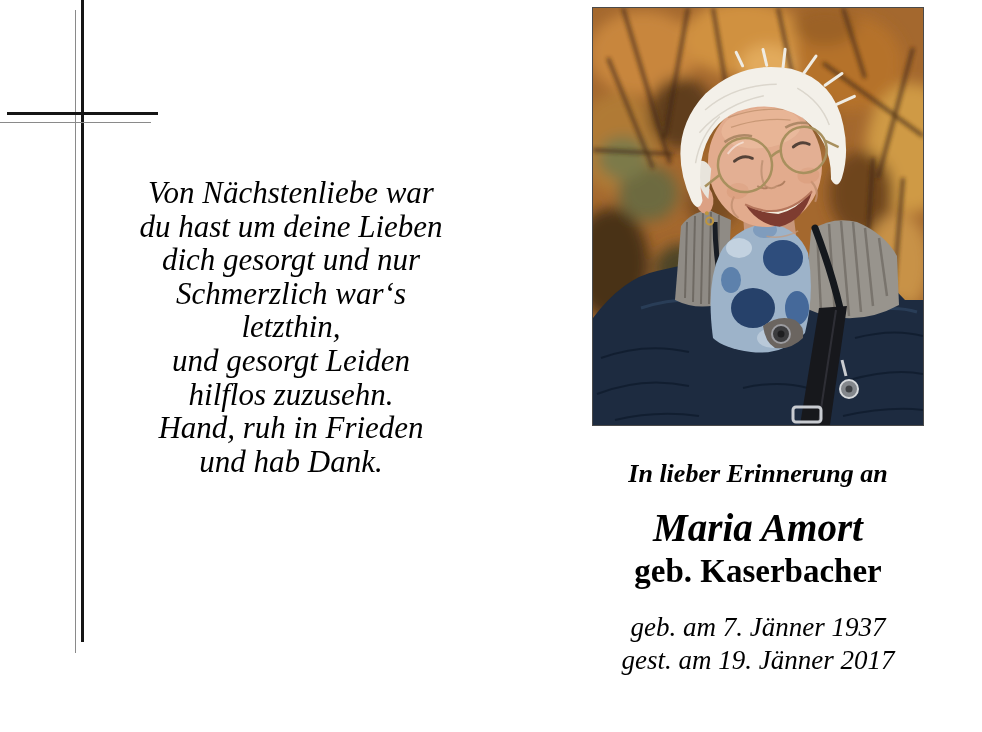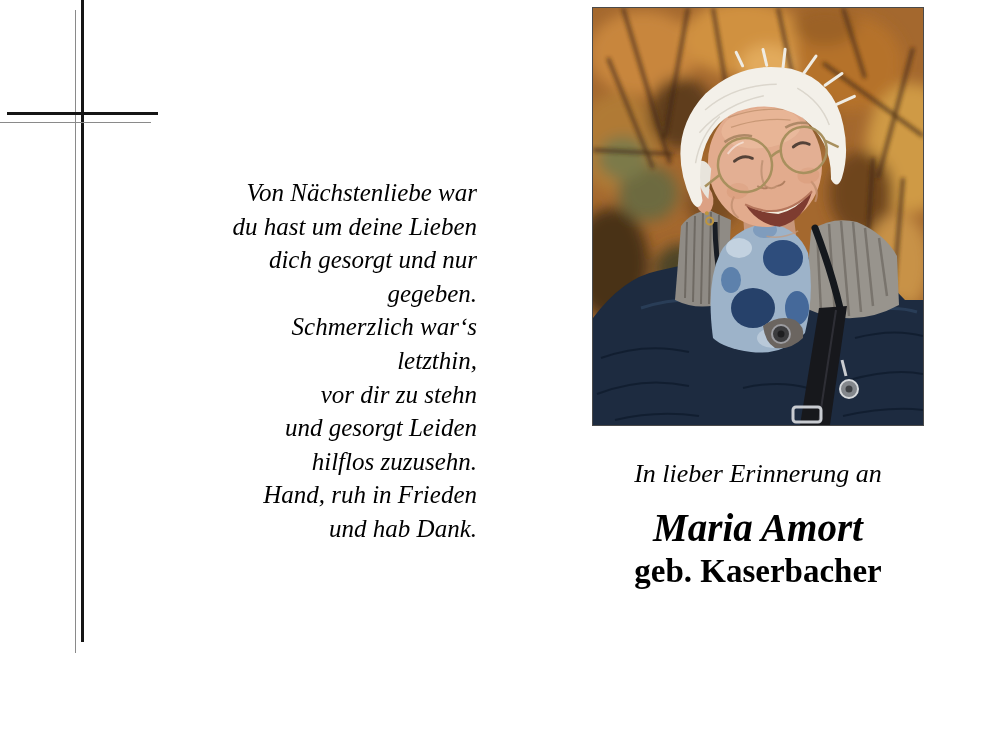--- a/index.html
+++ b/index.html
@@ -10,55 +10,53 @@
   
   .cross{position:absolute;left:0;top:0;width:200px;height:660px;}
   .cross .line{position:absolute;}
   .cross .v-thick{left:81px;top:0;width:3px;height:642px;background:#151515;}
   .cross .v-thin{left:75px;top:10px;width:1px;height:643px;background:#8a8a8a;}
   .cross .h-thick{left:7px;top:112px;width:151px;height:3px;background:#151515;}
   .cross .h-thin{left:0;top:122px;width:151px;height:1px;background:#8a8a8a;}
   
   .poem{
     position:absolute;left:105px;top:176px;width:372px;
-    font-style:italic;font-size:25px;line-height:33.6px;text-align:right;
+    font-style:italic;font-size:31px;line-height:33.6px;text-align:center;
   }
   
   .photo{
     position:absolute;left:592px;top:7px;width:330px;height:417px;
     border:1px solid #4a4a4a;margin:0;background:#a4682e;
   }
   .photo svg{display:block;}
   
   .memorial{position:absolute;left:591px;top:458px;width:334px;text-align:center;}
-  .memorial .intro{font-style:italic;font-size:26px;line-height:31px;}
+  .memorial .intro{font-style:italic;font-size:26px;line-height:31px;font-weight:bold;}
   .memorial .name{font-style:italic;font-weight:bold;font-size:39px;line-height:46px;margin-top:16px;text-align:center;}
   .memorial .maiden{font-weight:bold;font-size:33px;line-height:40px;}
   .memorial .dates{font-style:italic;font-size:27px;line-height:33px;margin-top:20px;}
 </style>
 </head>
 <body>
 
 <div class="card">
 
   <div class="cross">
     <div class="line v-thick"></div>
     <div class="line v-thin"></div>
     <div class="line h-thick"></div>
     <div class="line h-thin"></div>
   </div>
 
   <div class="poem">
     <div>Von Nächstenliebe war</div>
     <div>du hast um deine Lieben</div>
     <div>dich gesorgt und nur</div>
-    <div>gegeben.</div>
     <div>Schmerzlich war‘s</div>
     <div>letzthin,</div>
-    <div>vor dir zu stehn</div>
     <div>und gesorgt Leiden</div>
     <div>hilflos zuzusehn.</div>
     <div>Hand, ruh in Frieden</div>
     <div>und hab Dank.</div>
   </div>
 
   <figure class="photo" title="Elderly woman with short white hair, round gold glasses and a broad smile, wearing a navy quilted jacket with grey knit collar, a blue patterned scarf and a black shoulder strap, in front of blurred autumn foliage">
     <svg viewBox="0 0 330 417" width="330" height="417">
       <defs>
         <filter id="blur7" x="-25%" y="-25%" width="150%" height="150%">
@@ -241,15 +239,19 @@
         <circle cx="256" cy="381" r="9" fill="#83878c" stroke="#d6d9dc" stroke-width="2"></circle>
         <circle cx="256" cy="381" r="3.5" fill="#3f4246"></circle>
       </g>
     </svg>
   </figure>
 
   <div class="memorial">
     <div class="intro">In lieber Erinnerung an</div>
     <div class="name">Maria Amort</div>
     <div class="maiden">geb. Kaserbacher</div>
+    <div class="dates">
+      <div>geb. am 7. Jänner 1937</div>
+      <div>gest. am 19. Jänner 2017</div>
+    </div>
   </div>
 
 </div>
 
 </body></html>

